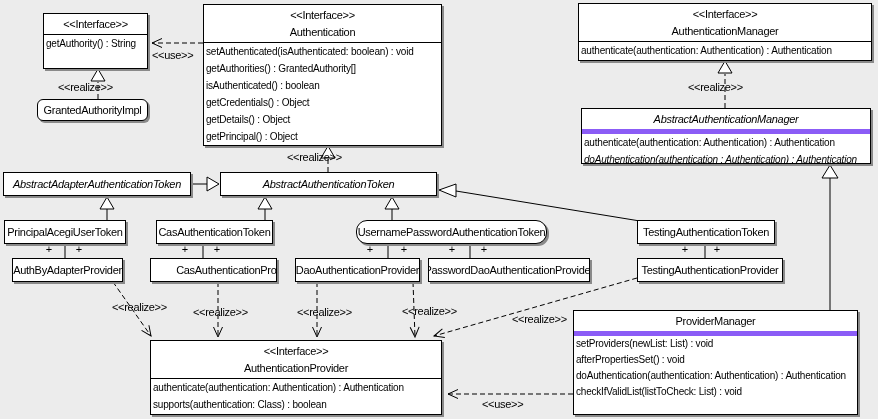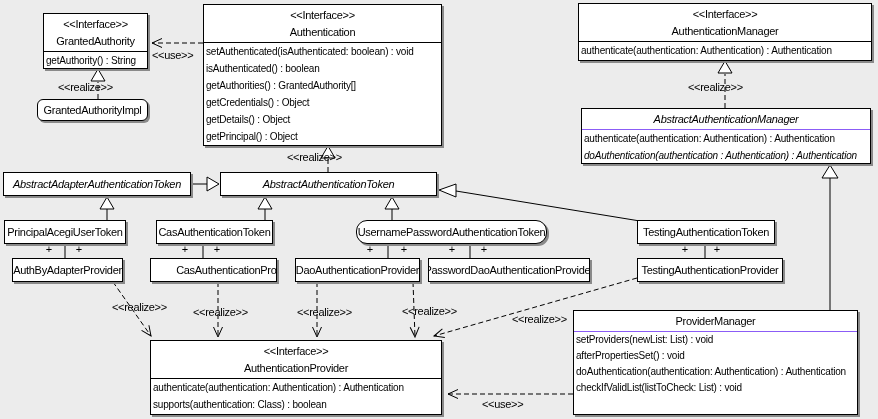--- a/index.html
+++ b/index.html
@@ -8,21 +8,21 @@
   #connectors{position:absolute;left:0;top:0;pointer-events:none;}
   .solid{stroke:#000;stroke-width:1;fill:none;}
   .dash{stroke:#000;stroke-width:1;fill:none;stroke-dasharray:5,3;}
   .tri{fill:#fff;stroke:#000;stroke-width:1;}
   .cbox{position:absolute;background:#fff;border:1px solid #000;box-shadow:2px 2px 0 #8a8a8a;
         box-sizing:border-box;color:#000;overflow:hidden;}
   .hdr{border-bottom:1px solid #000;text-align:center;padding:2px 2px 1px;}
   .stereo,.cname{font-size:11px;line-height:17px;letter-spacing:-0.3px;white-space:nowrap;}
   .one{display:flex;align-items:center;justify-content:center;height:100%;
        font-size:11px;letter-spacing:-0.3px;white-space:nowrap;}
-  .hdr1{border-bottom:1px solid #8b5cf6;text-align:center;font-size:11px;line-height:20px;
+  .hdr1{border-bottom:5px solid #8b5cf6;text-align:center;font-size:11px;line-height:20px;
         letter-spacing:-0.3px;white-space:nowrap;}
   .body .m{font-size:10px;line-height:17px;letter-spacing:-0.2px;padding:0 2px;
            white-space:nowrap;overflow:hidden;text-align:left;}
   .body.tight .m{line-height:16px;}
   .it{font-style:italic;}
   .lbl{position:absolute;font-size:11px;color:#000;white-space:nowrap;letter-spacing:-0.3px;}
   .plus{position:absolute;width:12px;text-align:center;font-size:11px;color:#000;}
 </style>
 </head>
 <body>
@@ -76,40 +76,39 @@
     <path d="M317,282 L317,337" class="dash" marker-end="url(#oarrow)"></path>
     <path d="M413,282 L415,337" class="dash" marker-end="url(#oarrow)"></path>
     <path d="M637,278 L434,336" class="dash" marker-end="url(#oarrow)"></path>
 
     <path d="M573,394 L448,394" class="dash" marker-end="url(#oarrow)"></path>
   </svg>
 
   <div class="cbox" style="left:43px;top:13px;width:105px;height:56px;">
     <div class="hdr">
       <div class="stereo">&lt;&lt;Interface&gt;&gt;</div>
-      <div class="cname">GrantedAuthority</div>
     </div>
     <div class="body">
       <div class="m">getAuthority() : String</div>
     </div>
   </div>
 
   <div class="cbox" style="left:37px;top:99px;width:111px;height:22px;border-radius:6px;">
     <div class="one">GrantedAuthorityImpl</div>
   </div>
 
   <div class="cbox" style="left:203px;top:4px;width:239px;height:142px;">
     <div class="hdr">
       <div class="stereo">&lt;&lt;Interface&gt;&gt;</div>
       <div class="cname">Authentication</div>
     </div>
     <div class="body">
       <div class="m">setAuthenticated(isAuthenticated: boolean) : void</div>
+      <div class="m">getAuthorities() : GrantedAuthority[]</div>
       <div class="m">isAuthenticated() : boolean</div>
-      <div class="m">getAuthorities() : GrantedAuthority[]</div>
       <div class="m">getCredentials() : Object</div>
       <div class="m">getDetails() : Object</div>
       <div class="m">getPrincipal() : Object</div>
     </div>
   </div>
 
   <div class="cbox" style="left:578px;top:3px;width:294px;height:58px;">
     <div class="hdr">
       <div class="stereo">&lt;&lt;Interface&gt;&gt;</div>
       <div class="cname">AuthenticationManager</div>

